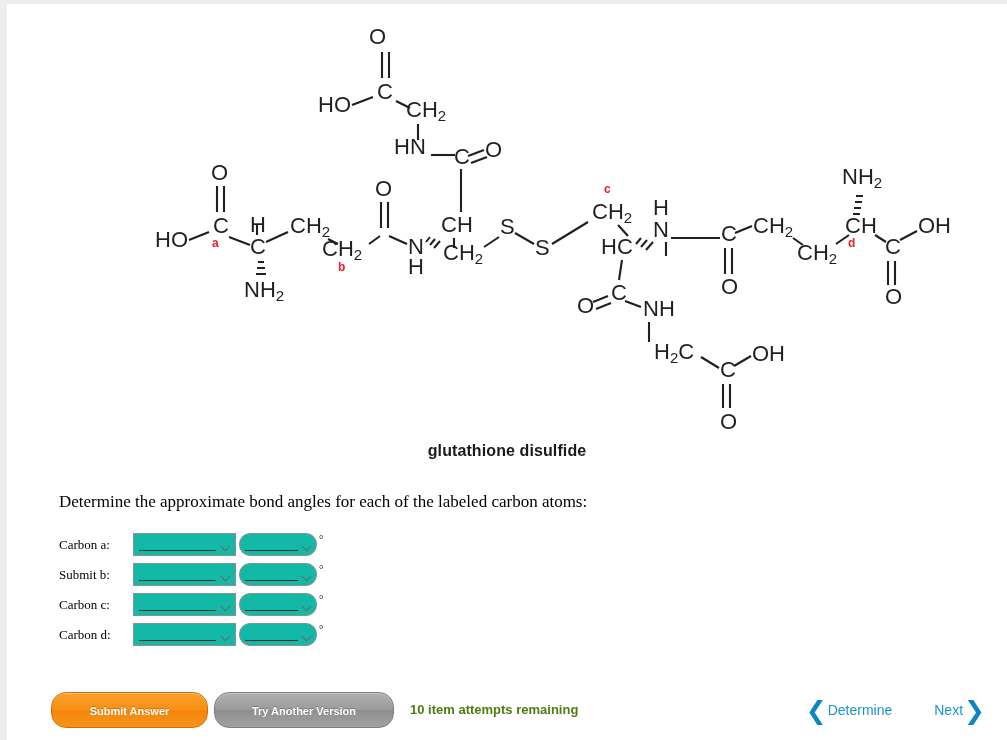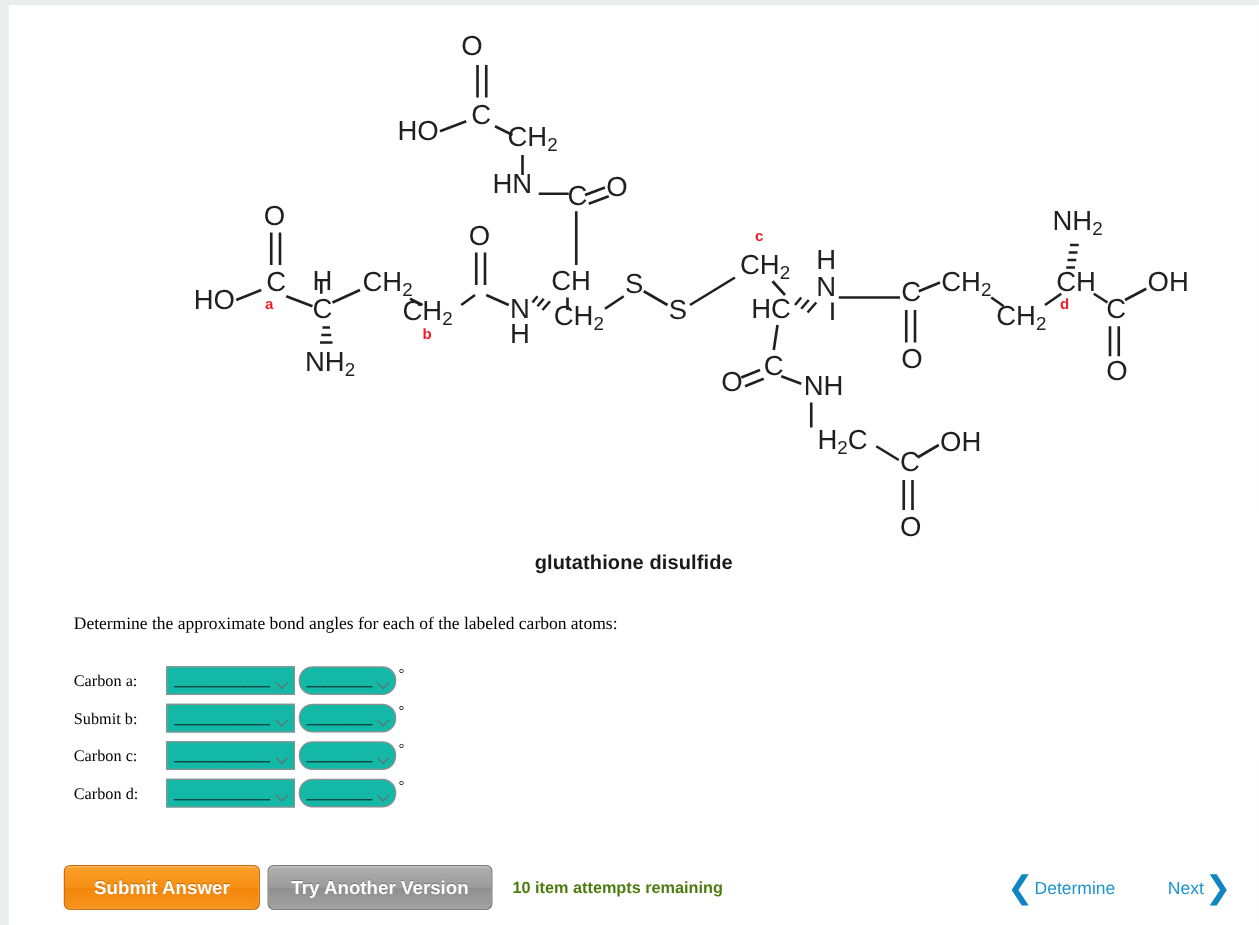--- a/index.html
+++ b/index.html
@@ -33,21 +33,21 @@
     color:#1a1a1a;
     letter-spacing:.1px;
     margin-top:12px;
   }
 
   
   .prompt{
     position:absolute;
     left:52px; top:488px;
     font-family:"Liberation Serif", serif;
-    font-size:14px;
+    font-size:17px;
     color:#000;
   }
 
   
   .rows{
     position:absolute;
     left:52px; top:528px;
   }
   .row{
     display:flex;
@@ -108,24 +108,24 @@
   
   .footer{
     position:absolute;
     left:0; top:688px;
     width:1000px; height:48px;
   }
   .btn{
     position:absolute;
     top:0;
     height:36px;
-    border-radius:5px;
+    border-radius:15px;
     font-family:"Liberation Sans", sans-serif;
     font-weight:bold;
-    font-size:15px;
+    font-size:11px;
     color:#ffffff;
     text-align:center;
     line-height:36px;
     cursor:pointer;
     text-shadow:0 -1px 0 rgba(0,0,0,.25);
     box-sizing:border-box;
   }
   .btn-submit{
     left:44px; width:157px;
     background:linear-gradient(to bottom,#fba029 0%,#f78f14 50%,#f3860a 51%,#f7941d 100%);

